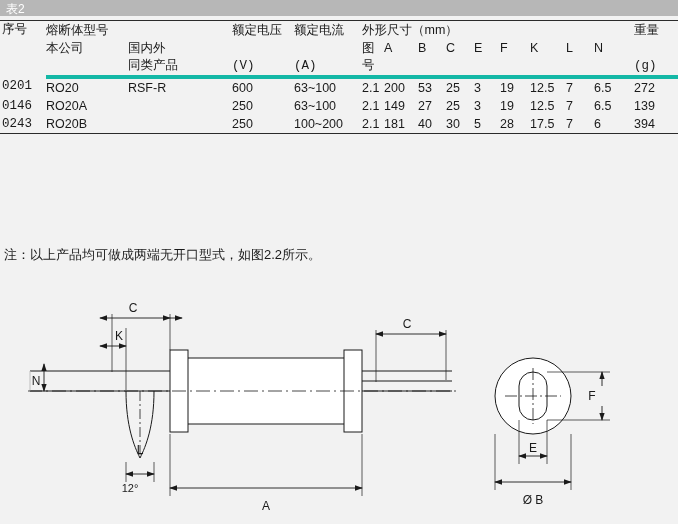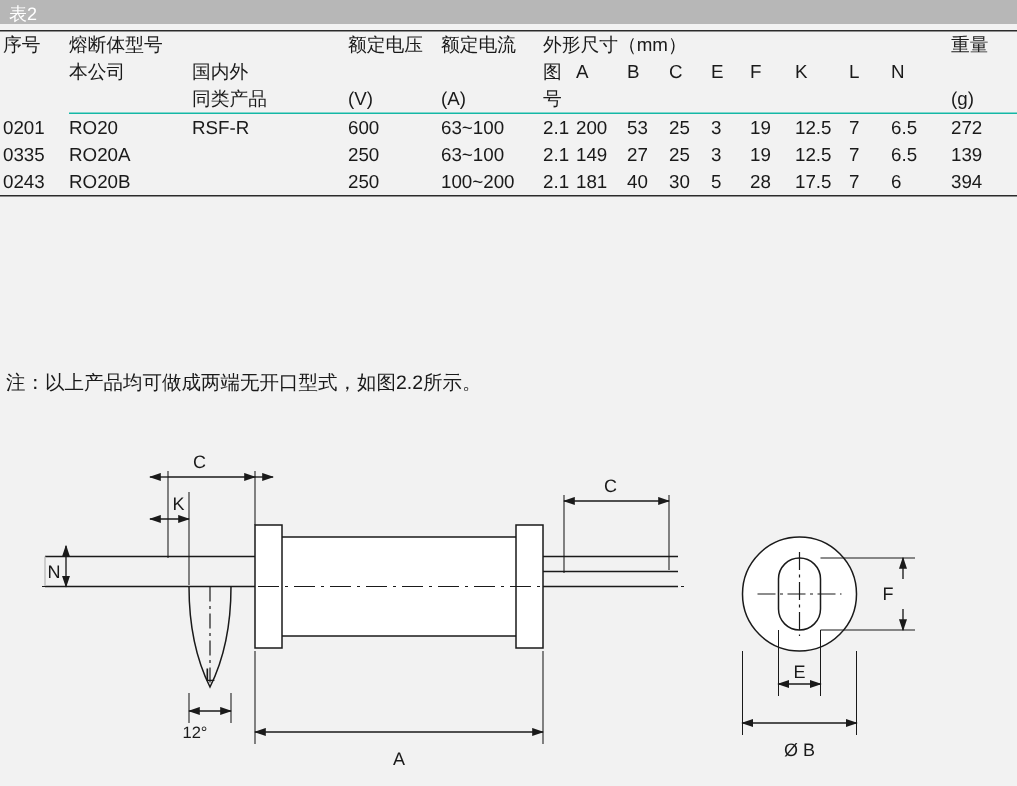--- a/index.html
+++ b/index.html
@@ -53,26 +53,27 @@
     line-height: 18px;
     height: 18px;
   }
   .rule-top td {
     border-top: 1px solid #2b2b2b;
   }
   .rule-bottom td {
     border-bottom: 1px solid #2b2b2b;
   }
   .rule-thin td {
-    border-bottom: 1px solid #14b8a6;
+    border-bottom: 4px solid #14b8a6;
+    font-family: Liberation Mono, monospace;
   }
   .hdr td {
     font-size: 12.5px;
   }
-  .c-seq   { width: 44px; padding-left: 2px !important; }
+  .c-seq   { width: 44px; padding-left: 2px !important; font-family: Liberation Mono, monospace; }
   .c-model { width: 82px; }
   .c-model2{ width: 64px; }
   .c-volt  { width: 62px; }
   .c-amp   { width: 68px; }
   .c-fig   { width: 22px; }
   .c-a     { width: 34px; }
   .c-b     { width: 28px; }
   .c-c     { width: 28px; }
   .c-e     { width: 26px; }
   .c-f     { width: 30px; }
@@ -160,21 +161,21 @@
       <td>53</td>
       <td>25</td>
       <td>3</td>
       <td>19</td>
       <td>12.5</td>
       <td>7</td>
       <td>6.5</td>
       <td class="c-w">272</td>
     </tr>
     <tr>
-      <td class="c-seq">0335</td>
+      <td class="c-seq">0146</td>
       <td class="c-model">RO20A</td>
       <td colspan="2"></td>
       <td>250</td>
       <td>63~100</td>
       <td>2.1</td>
       <td>149</td>
       <td>27</td>
       <td>25</td>
       <td>3</td>
       <td>19</td>

